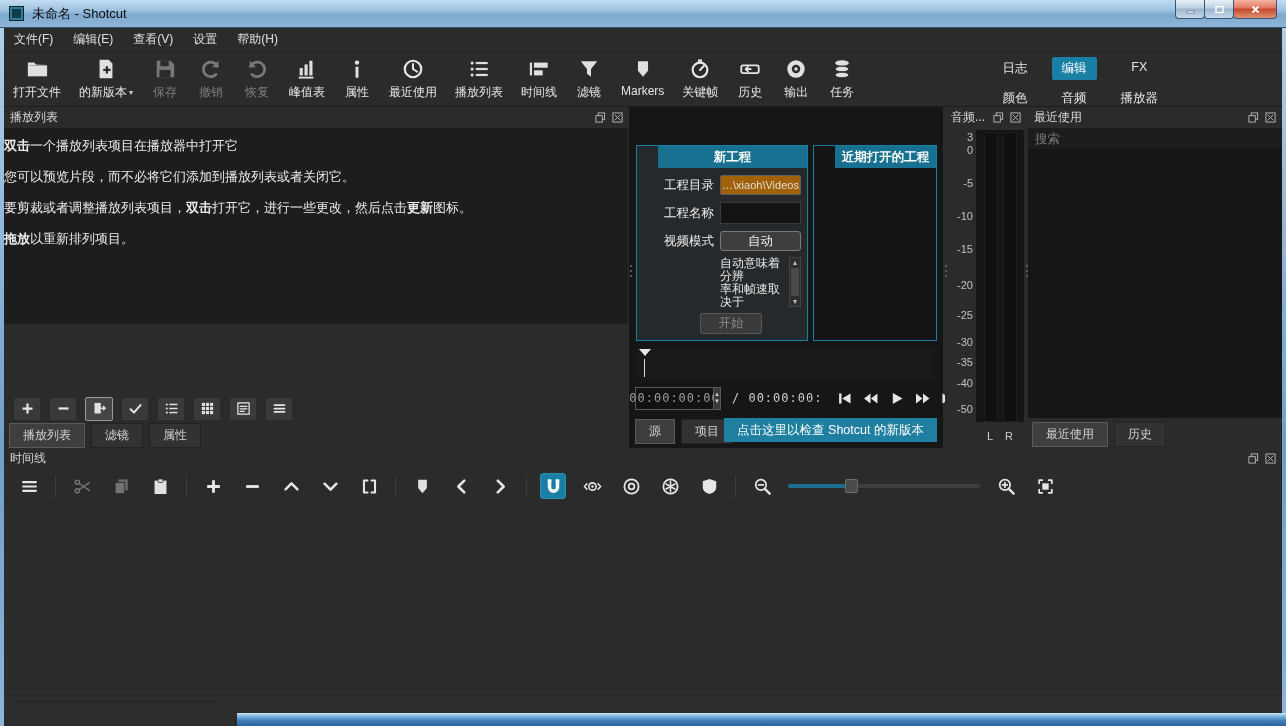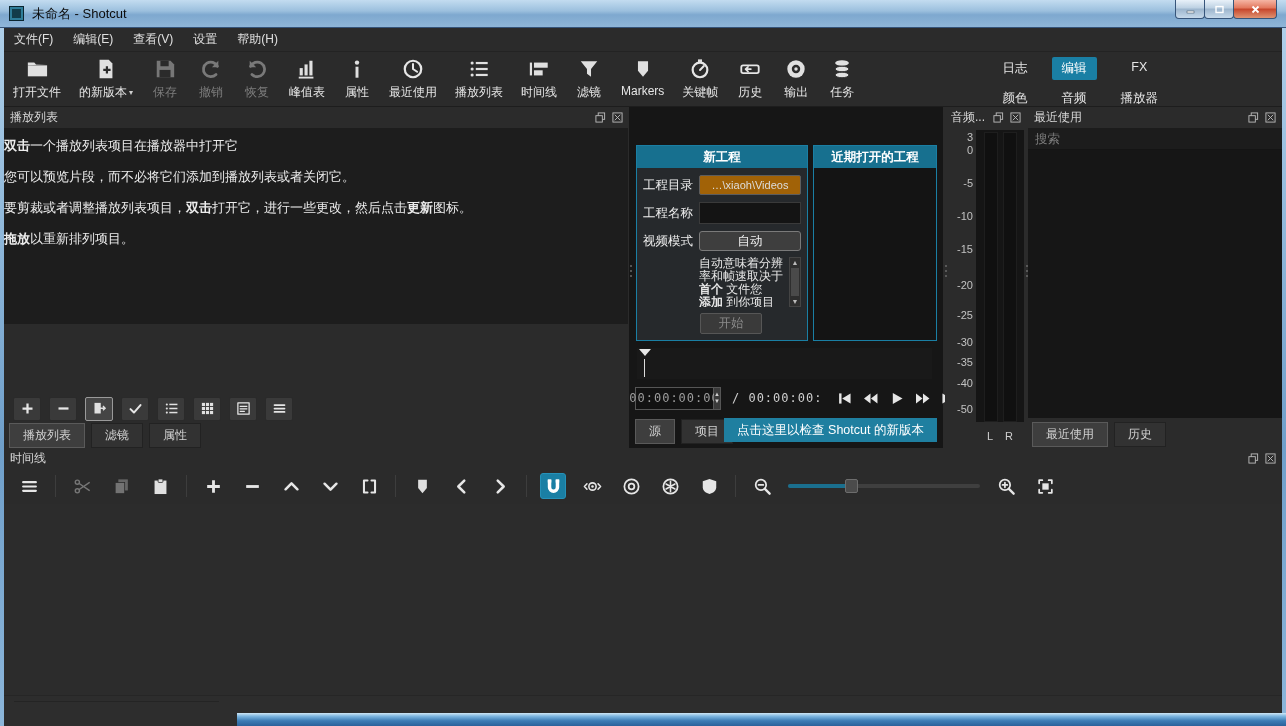--- a/index.html
+++ b/index.html
@@ -46,21 +46,21 @@
   .pl-toolbar{position:absolute;left:0;right:0;top:287px;height:29px;display:flex;align-items:center;gap:8px;padding-left:9px;}
   .sq-btn{width:28px;height:24px;background:#3a3a3a;border:1px solid #2a2a2a;border-radius:2px;display:flex;align-items:center;justify-content:center;}
   .sq-btn svg{width:15px;height:15px;}
   .sq-btn.checked{background:#454545;border-color:#9a9a9a;}
   .tab-row{display:flex;gap:6px;}
   #playlist-tabs{position:absolute;left:5px;top:316px;}
   .tab{padding:3px 13px;font-size:12px;background:#323232;border:1px solid #222;color:#d2d2d2;white-space:nowrap;}
   .tab.active{background:#3e3e3e;border-color:#5a5a5a;}
   
   #player-panel{left:629px;top:107px;width:314px;height:341px;background:#161616;}
-  .np-box{position:absolute;top:38px;border:1px solid #1a7fa4;background:#26292c;}
+  .np-box{position:absolute;top:38px;border:1px solid #1a7fa4;background:#26292c;padding-left:21px;}
   #new-project-box{left:7px;width:172px;height:196px;}
   #recent-projects-box{left:184px;width:124px;height:196px;background:#141414;}
   .np-header{height:22px;background:#17708f;color:#fff;font-weight:bold;font-size:12.5px;display:flex;align-items:center;justify-content:center;}
   .np-row{display:flex;align-items:center;margin:7px 6px 0;}
   .np-label{width:56px;font-size:12.5px;color:#eee;white-space:nowrap;}
   .fld-btn{flex:1;height:20px;background:#a16207;border:1px solid #5d5d5d;border-radius:2px;font-size:11px;color:#ddd;
     display:flex;align-items:center;justify-content:center;white-space:nowrap;overflow:hidden;}
   .fld-input{flex:1;height:22px;background:#141414;border:1px solid #3a3a3a;}
   .mode-btn{flex:1;height:20px;background:#3e3e3e;border:1px solid #7a7a7a;border-radius:3px;font-size:12.5px;color:#f0f0f0;
     display:flex;align-items:center;justify-content:center;}

